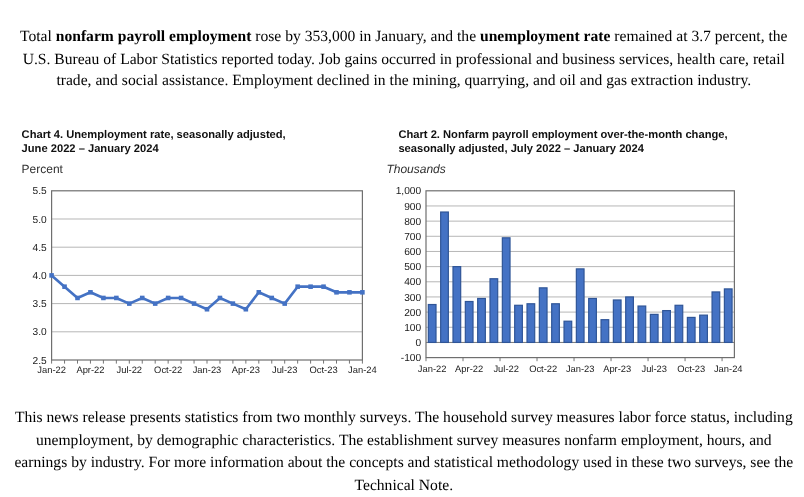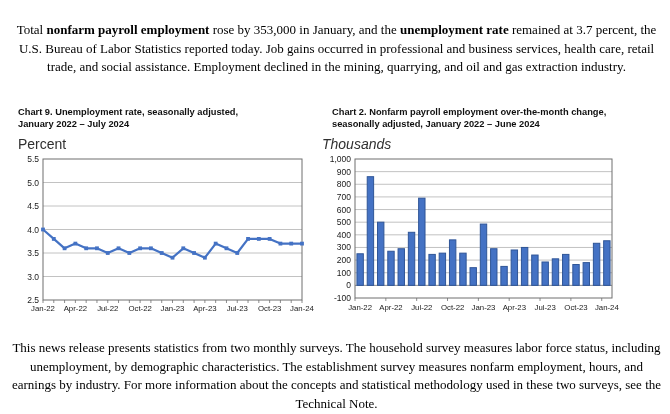--- a/index.html
+++ b/index.html
@@ -6,38 +6,38 @@
   .page{position:relative;width:670px;height:414px;background:#ffffff;overflow:hidden;
         font-family:"Liberation Serif",serif;color:#000;}
   .para{position:absolute;left:10px;width:653px;font-size:13px;line-height:18.7px;
         color:#000000;text-align:center;}
   #intro{top:8px;}
   #footer{top:326px;}
   .chart-title{position:absolute;font-family:"Liberation Sans",sans-serif;font-weight:bold;
         font-size:9.3px;line-height:11.8px;color:#101010;}
   #chart1-title{left:18px;top:107px;width:280px;}
   #chart2-title{left:332px;top:107px;width:310px;}
-  .unit-label{position:absolute;font-family:"Liberation Sans",sans-serif;font-size:14px;color:#303030;}
+  .unit-label{position:absolute;font-family:"Liberation Sans",sans-serif;font-size:10px;color:#303030;}
   #chart1-unit{left:18px;top:136px;}
   #chart2-unit{left:322px;top:136px;font-style:italic;}
   svg.plot{position:absolute;}
   #chart1-svg{left:14px;top:150px;}
   #chart2-svg{left:318px;top:150px;}
   svg text{font-family:"Liberation Sans",sans-serif;fill:#1a1a1a;}
 </style>
 </head>
 <body>
 
 <div class="page">
 
   <p class="para" id="intro"><span>Total </span><b>nonfarm payroll employment</b><span> rose by 353,000 in January, and the </span><b>unemployment rate</b><span> remained at 3.7 percent, the U.S. Bureau of Labor Statistics reported today. Job gains occurred in professional and business services, health care, retail trade, and social assistance. Employment declined in the mining, quarrying, and oil and gas extraction industry.</span></p>
 
   <div class="chart-title" id="chart1-title">
-    <div>Chart 9. Unemployment rate, seasonally adjusted,</div>
-    <div>January 2022 – July 2024</div>
+    <div>Chart 4. Unemployment rate, seasonally adjusted,</div>
+    <div>June 2022 – January 2024</div>
   </div>
   <div class="unit-label" id="chart1-unit">Percent</div>
   <svg class="plot" id="chart1-svg" width="302" height="172">
       <text x="25" y="153" text-anchor="end" font-size="8.5">2.5</text>
       <line x1="29" y1="126.5" x2="288" y2="126.5" stroke="#b3b3b3" stroke-width="0.8"></line>
       <text x="25" y="129.5" text-anchor="end" font-size="8.5">3.0</text>
       <line x1="29" y1="103" x2="288" y2="103" stroke="#b3b3b3" stroke-width="0.8"></line>
       <text x="25" y="106" text-anchor="end" font-size="8.5">3.5</text>
       <line x1="29" y1="79.5" x2="288" y2="79.5" stroke="#b3b3b3" stroke-width="0.8"></line>
       <text x="25" y="82.5" text-anchor="end" font-size="8.5">4.0</text>
@@ -104,21 +104,21 @@
       <text x="126.125" y="161" text-anchor="middle" font-size="7.8">Oct-22</text>
       <text x="158.5" y="161" text-anchor="middle" font-size="7.8">Jan-23</text>
       <text x="190.875" y="161" text-anchor="middle" font-size="7.8">Apr-23</text>
       <text x="223.25" y="161" text-anchor="middle" font-size="7.8">Jul-23</text>
       <text x="255.625" y="161" text-anchor="middle" font-size="7.8">Oct-23</text>
       <text x="288" y="161" text-anchor="middle" font-size="7.8">Jan-24</text>
     </svg>
 
   <div class="chart-title" id="chart2-title">
     <div>Chart 2. Nonfarm payroll employment over-the-month change,</div>
-    <div>seasonally adjusted, January 2022 – June 2024</div>
+    <div>seasonally adjusted, July 2022 – January 2024</div>
   </div>
   <div class="unit-label" id="chart2-unit">Thousands</div>
   <svg class="plot" id="chart2-svg" width="312" height="172">
       <text x="33" y="151" text-anchor="end" font-size="8.5">-100</text>
       <line x1="37" y1="135.36363636363637" x2="294" y2="135.36363636363637" stroke="#6f6f6f" stroke-width="0.8"></line>
       <text x="33" y="138.36363636363637" text-anchor="end" font-size="8.5">0</text>
       <line x1="37" y1="122.72727272727272" x2="294" y2="122.72727272727272" stroke="#b3b3b3" stroke-width="0.8"></line>
       <text x="33" y="125.72727272727272" text-anchor="end" font-size="8.5">100</text>
       <line x1="37" y1="110.0909090909091" x2="294" y2="110.0909090909091" stroke="#b3b3b3" stroke-width="0.8"></line>
       <text x="33" y="113.0909090909091" text-anchor="end" font-size="8.5">200</text>

